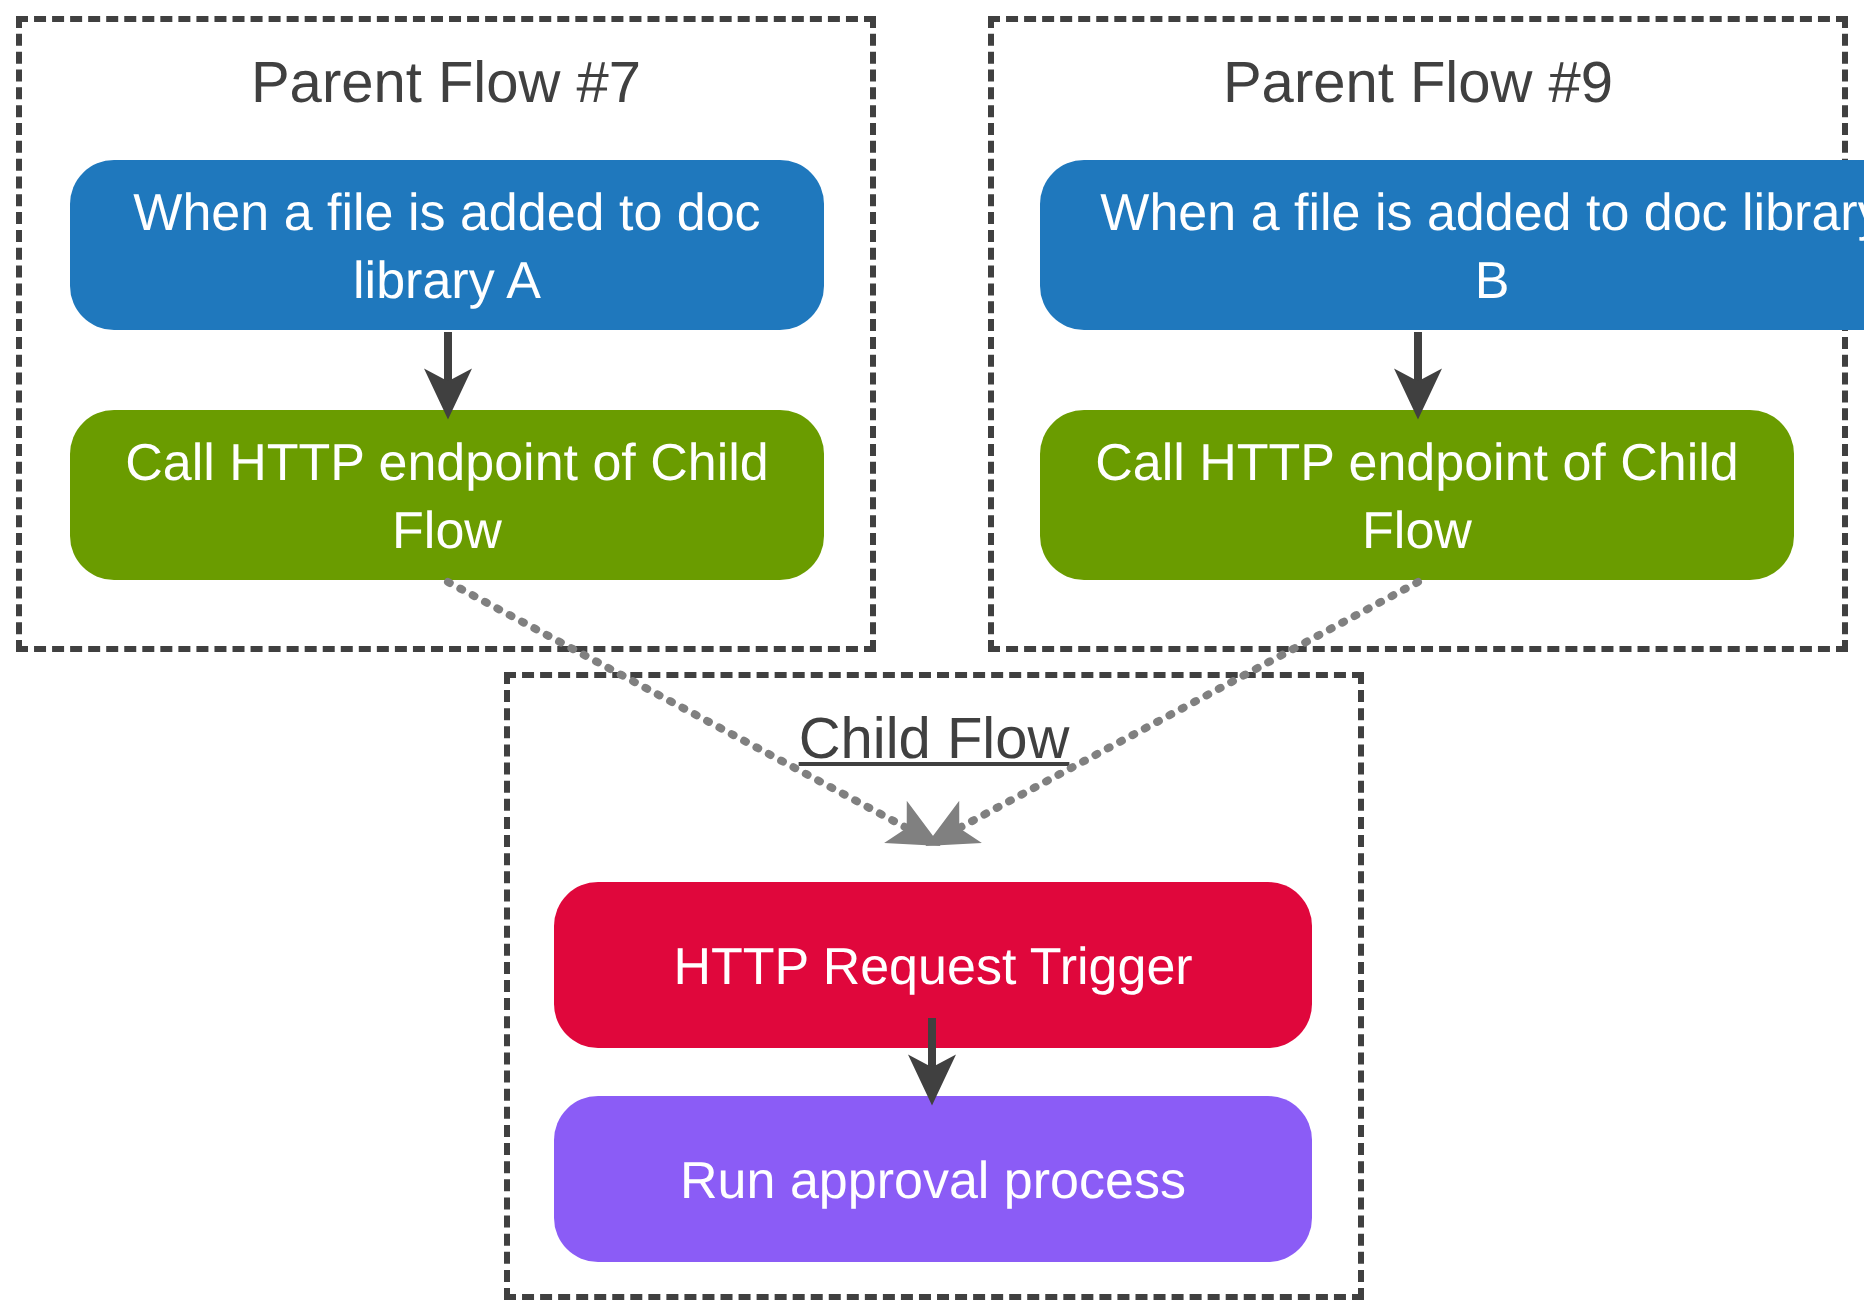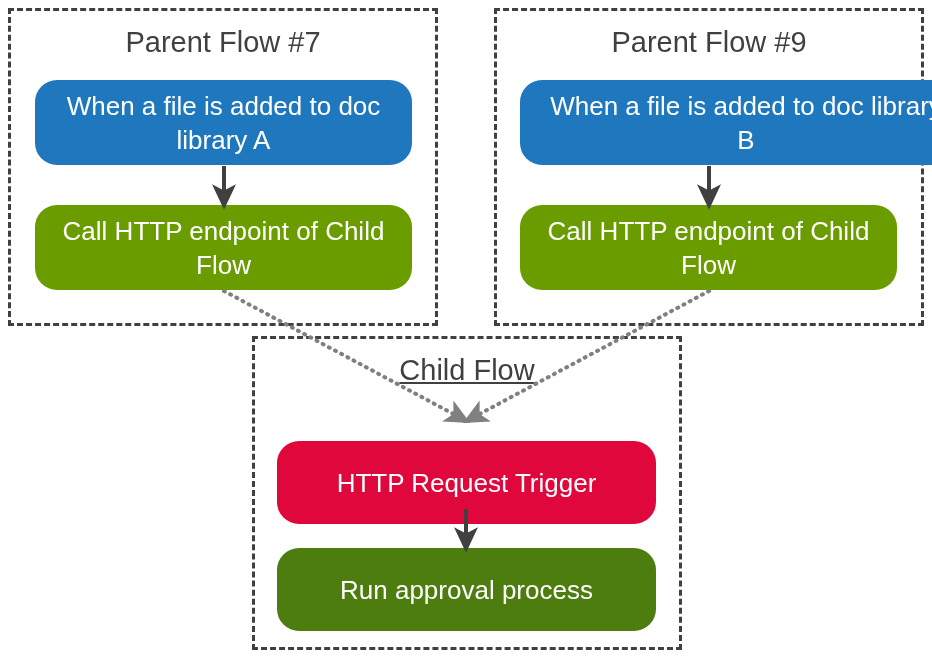--- a/index.html
+++ b/index.html
@@ -92,21 +92,21 @@
   </div>
 
   <div class="group" style="left:252px; top:336px; width:430px; height:314px;">
     <div class="group-title" style="top:14px;text-decoration:underline;">Child Flow</div>
   </div>
 
   <div class="node" style="left:277px; top:425px; width:379px; height:83px; background:#E0073C;margin-top:16px;">
     <span>HTTP Request Trigger</span>
   </div>
 
-  <div class="node" style="left:277px; top:548px; width:379px; height:83px; background:#4d7c0f;">
+  <div class="node" style="left:277px; top:548px; width:379px; height:83px; background:#8b5cf6;">
     <span>Run approval process</span>
   </div>
 
   <svg id="connectors" viewBox="0 0 932 658" xmlns="http://www.w3.org/2000/svg">
     <defs>
       <marker id="arrowhead-solid" markerWidth="7" markerHeight="7" refX="3.2" refY="3" orient="auto" markerUnits="strokeWidth">
         <path d="M0,0 L6.4,3 L0,6 L1.6,3 Z" fill="#404040"></path>
       </marker>
       <marker id="arrowhead-dotted" markerWidth="7" markerHeight="7" refX="3.2" refY="3" orient="auto" markerUnits="strokeWidth">
         <path d="M0,0 L6.4,3 L0,6 L1.6,3 Z" fill="#808080"></path>

